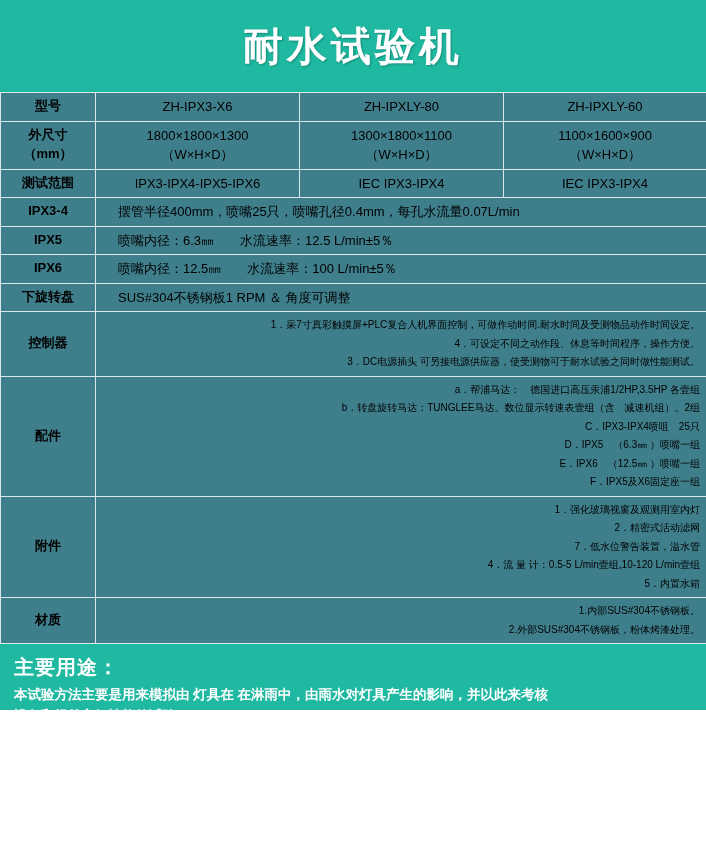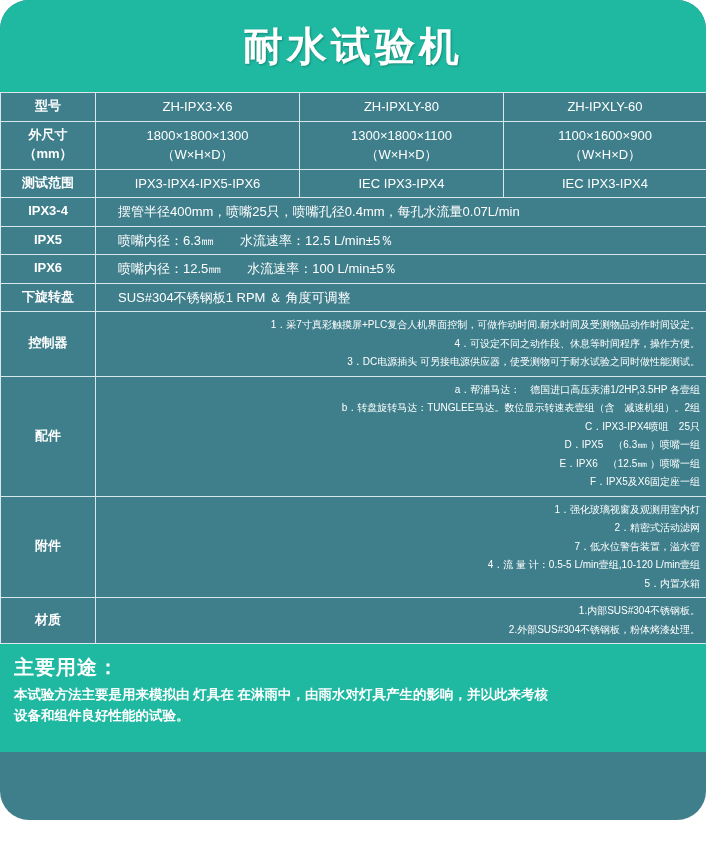--- a/index.html
+++ b/index.html
@@ -9,25 +9,24 @@
   }
   body {
     width: 706px;
     height: 853px;
     font-family: "Liberation Sans", sans-serif;
     color: #ffffff;
   }
   .page {
     position: relative;
     width: 706px;
-    height: 820px;
+    height: 710px;
     background: #3f7f8c;
     box-sizing: border-box;
     overflow: hidden;
-    border-radius: 29px;
   }
   
   .banner {
     height: 92px;
     background: #1fb8a0;
     display: flex;
     align-items: center;
     justify-content: center;
   }
   .banner-title {
@@ -38,21 +37,21 @@
     text-shadow: 1px 1px 2px rgba(0,0,0,0.25);
   }
   
   table.spec {
     width: 706px;
     border-collapse: collapse;
     table-layout: fixed;
   }
   table.spec td {
     border: 1px solid #d8e8ea;
-    color: #ffffff;
+    color: #000000;
     vertical-align: middle;
     padding: 4px 6px;
     box-sizing: border-box;
   }
   td.label {
     width: 95px;
     text-align: center;
     font-size: 13px;
     font-weight: bold;
     background: #3f7f8c;

